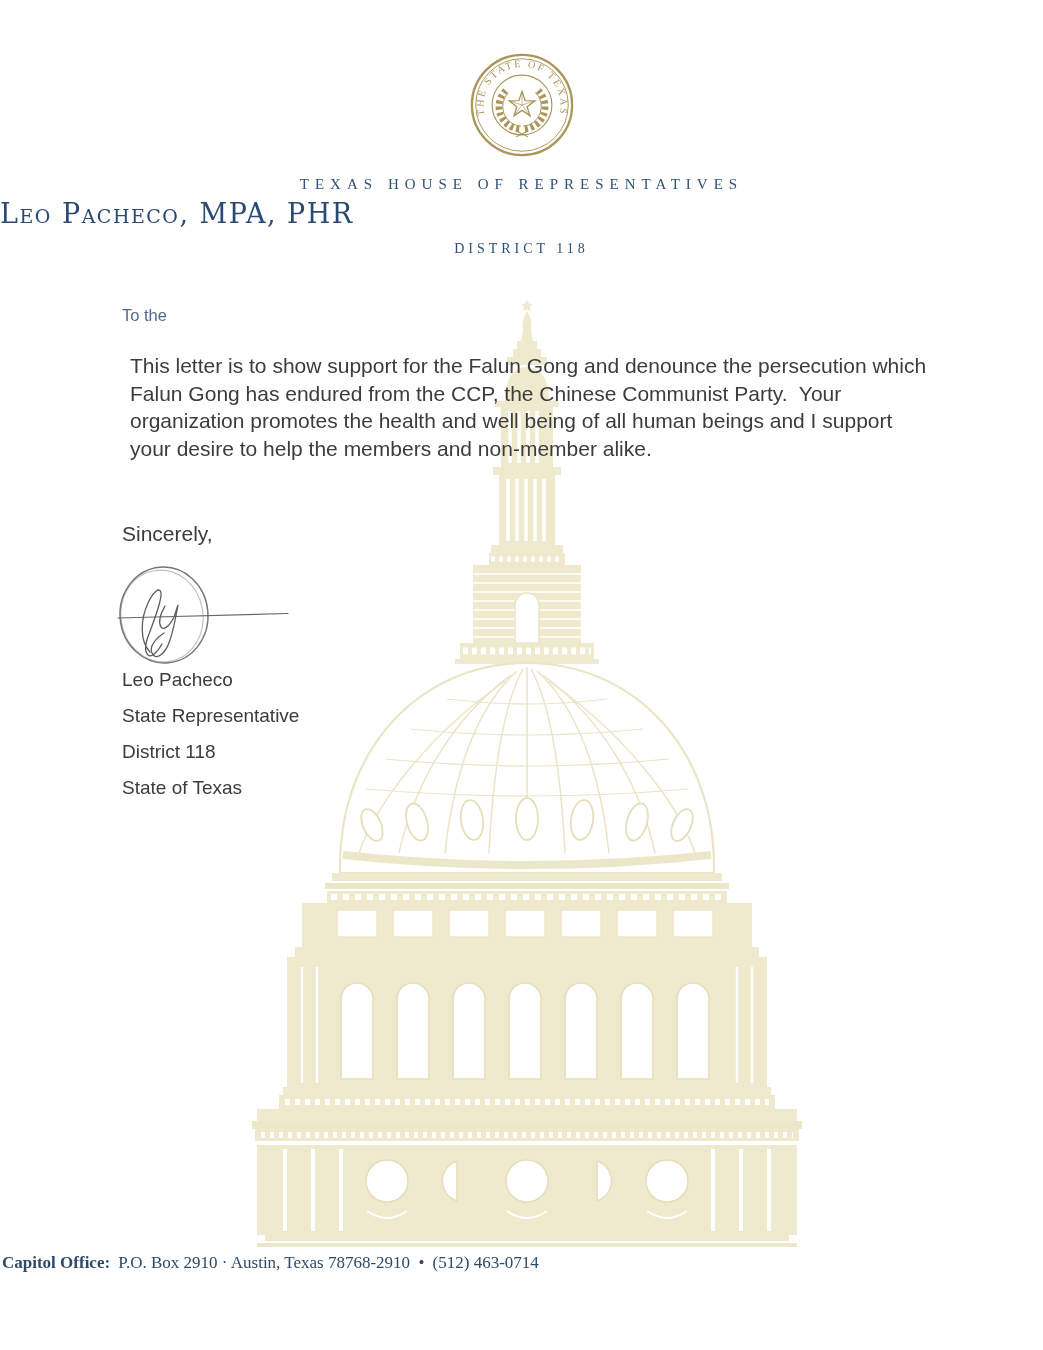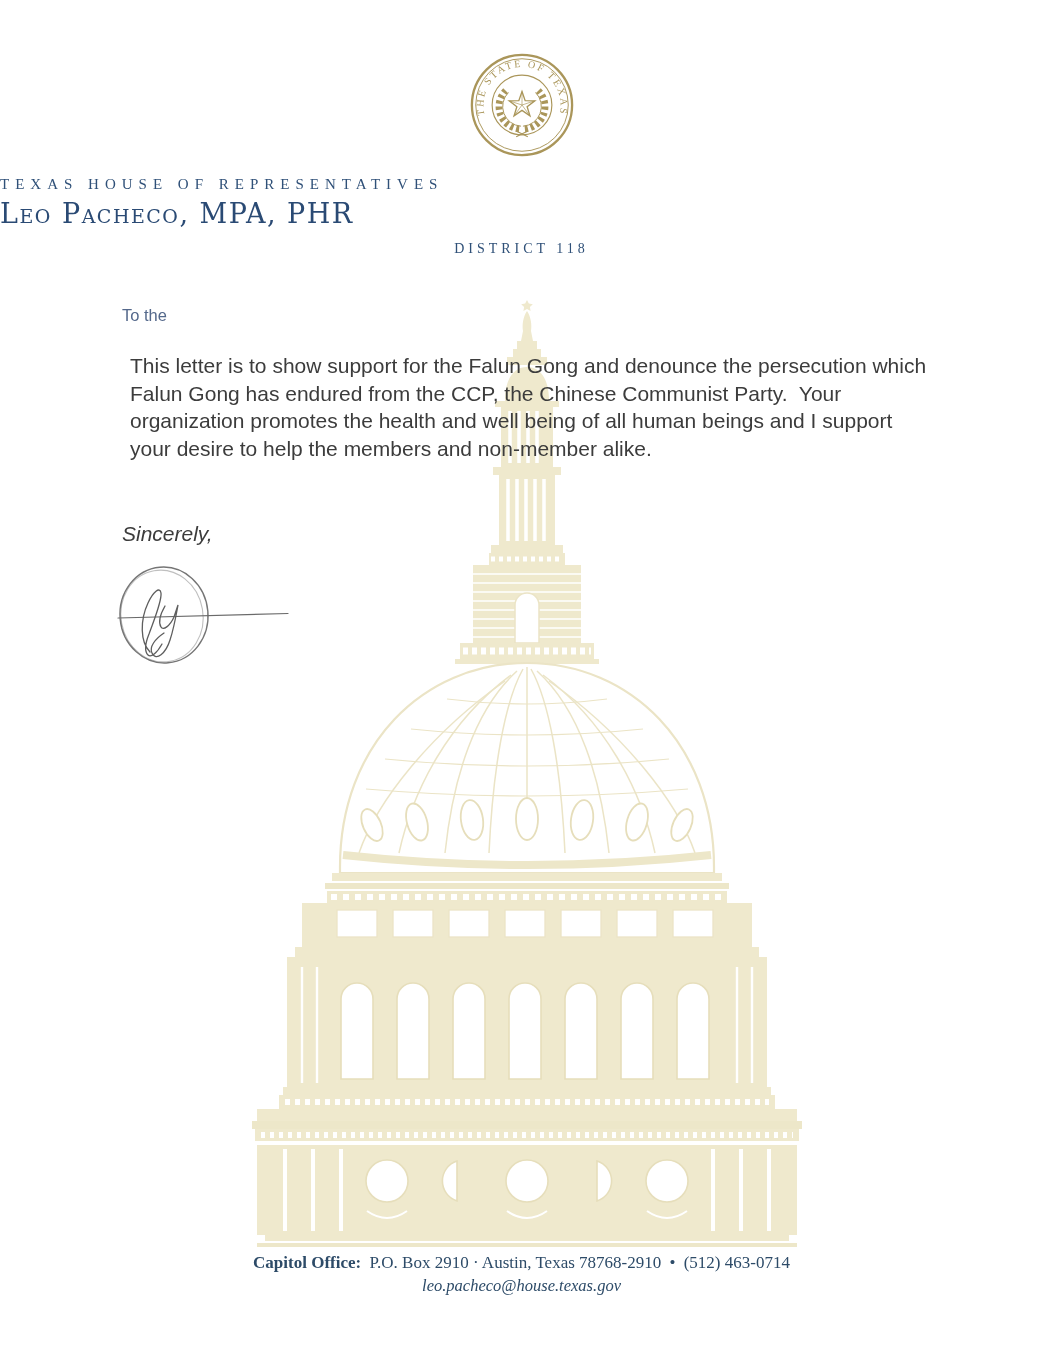--- a/index.html
+++ b/index.html
@@ -8,21 +8,21 @@
     width:1043px;height:1350px;
     background:#ffffff;
     overflow:hidden;
     font-family:"Liberation Sans", sans-serif;
   }
   .layer-content{position:absolute;inset:0;z-index:2;}
   .watermark{position:absolute;left:227px;top:297px;width:600px;height:952px;z-index:1;}
   .seal{position:absolute;left:469px;top:52px;width:106px;height:106px;}
   .org-line{
     position:absolute;top:176px;left:0;width:100%;
-    text-align:left;
+    text-align:center;
     font-family:"Liberation Serif", serif;
     font-size:15px;letter-spacing:6px;
     color:#2F5078;
   }
   .member-name{
     position:absolute;top:198px;left:0;width:100%;
     text-align:left;
     font-family:"DejaVu Serif", serif;
     font-variant:small-caps;
     font-size:27px;letter-spacing:1.5px;
@@ -41,31 +41,31 @@
   }
   .salutation .prefix{font-size:16.5px;color:#54688B;}
   .salutation .recipient{font-size:21.5px;color:#3C3C3C;}
   .body-text{
     position:absolute;left:130px;top:352px;width:802px;
     font-size:21px;line-height:27.5px;color:#3C3C3C;
     white-space:pre-wrap;
   }
   .closing{
     position:absolute;left:122px;top:522px;
-    font-size:21px;color:#3C3C3C;font-style:italic;
+    font-size:21px;color:#3C3C3C;
   }
   .signature{position:absolute;left:110px;top:558px;width:190px;height:112px;}
   .signoff{
     position:absolute;left:122px;top:669px;
     display:flex;flex-direction:column;gap:14px;
     font-size:19px;color:#3C3C3C;
   }
   .footer{
     position:absolute;left:0;top:1253px;width:100%;
-    text-align:center;
+    text-align:left;
     font-family:"Liberation Serif", serif;
     font-size:17px;color:#2D4B68;
   }
   .footer .line1 span{padding:0 2px;}
   .footer .office-label{font-weight:bold;}
   .footer .line2{font-style:italic;margin-top:3px;font-size:16.5px;}
 </style>
 </head>
 <body>
 
@@ -261,25 +261,30 @@
     <svg class="signature" viewBox="0 0 190 112" xmlns="http://www.w3.org/2000/svg">
       <g fill="none" stroke-linecap="round">
         <ellipse cx="54" cy="57" rx="44" ry="48" transform="rotate(-5 54 57)" stroke="#757575" stroke-width="1.4"></ellipse>
         <ellipse cx="52" cy="58" rx="41" ry="46" transform="rotate(-10 52 58)" stroke="#8a8a8a" stroke-width="1.1" stroke-opacity="0.55"></ellipse>
         <line x1="8" y1="60" x2="178" y2="55.5" stroke="#6a6a6a" stroke-width="1.2"></line>
         <path d="M40,94 C30,84 30,62 38,45 C43,34 50,28 51,35 C52,43 44,62 39,76 C35,86 34,93 38,97 C41,100 47,95 52,86" stroke="#5e5e5e" stroke-width="1.3"></path>
         <path d="M55,48 C51,55 48,64 51,69 C53,73 60,68 64,59 L68,47 C66,58 64,70 60,82 C56,95 46,104 42,95 C39,89 45,81 54,75" stroke="#5e5e5e" stroke-width="1.3"></path>
       </g>
     </svg>
 
+    <div class="signoff">
+      <div>Leo Pacheco</div>
+      <div>State Representative</div>
+      <div>District 118</div>
+      <div>State of Texas</div>
+    </div>
 
     <div class="footer">
       <div class="line1">
         <span class="office-label">Capitol Office:</span>
         <span>P.O. Box 2910 · Austin, Texas 78768-2910</span>
         <span>•</span>
         <span>(512) 463-0714</span>
       </div>
-      <div class="line2">leo.pacheco@house.texas.gov</div>
     </div>
 
   </div>
 </div>
 
 </body></html>

